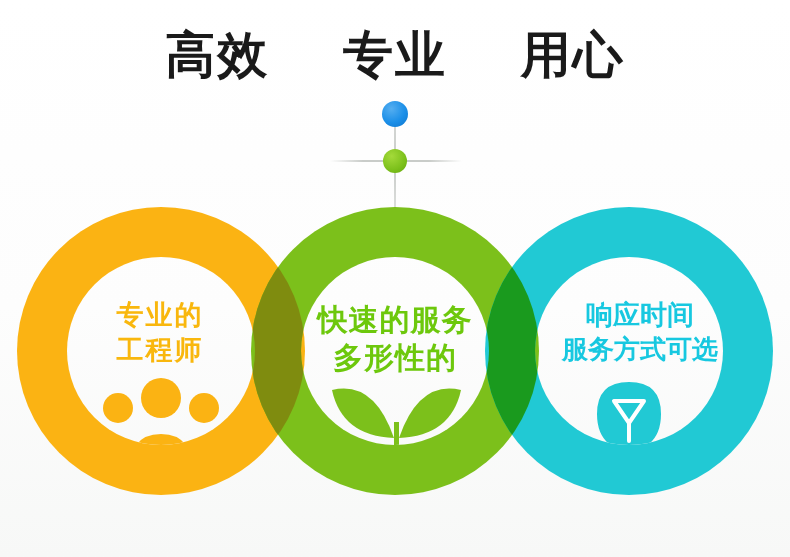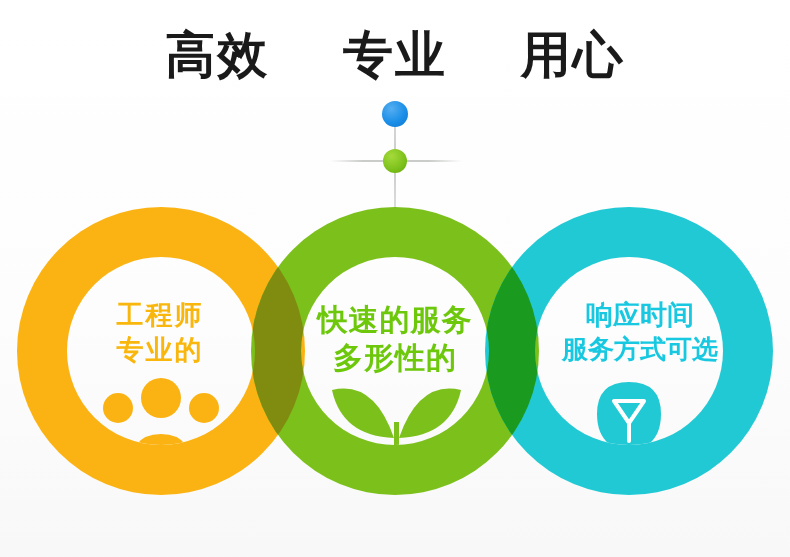--- a/index.html
+++ b/index.html
@@ -217,22 +217,22 @@
         <rect x="613" y="472" width="32" height="6"></rect>
       </g>
       <g fill="none" stroke="#ffffff" stroke-width="4" stroke-linejoin="round" stroke-linecap="round">
         <path d="M614 401 l30 0 l-15 22 z"></path>
         <path d="M629 423 l0 18"></path>
       </g>
     </g>
   </svg>
 
   <div class="circle-text ct-1">
+    <span class="ln">专业的</span>
     <span class="ln">工程师</span>
-    <span class="ln">专业的</span>
   </div>
 
   <div class="circle-text ct-2">
     <span class="ln">快速的服务</span>
     <span class="ln">多形性的</span>
   </div>
 
   <div class="circle-text ct-3">
     <span class="ln">响应时间</span>
     <span class="ln wide">服务方式可选</span>

